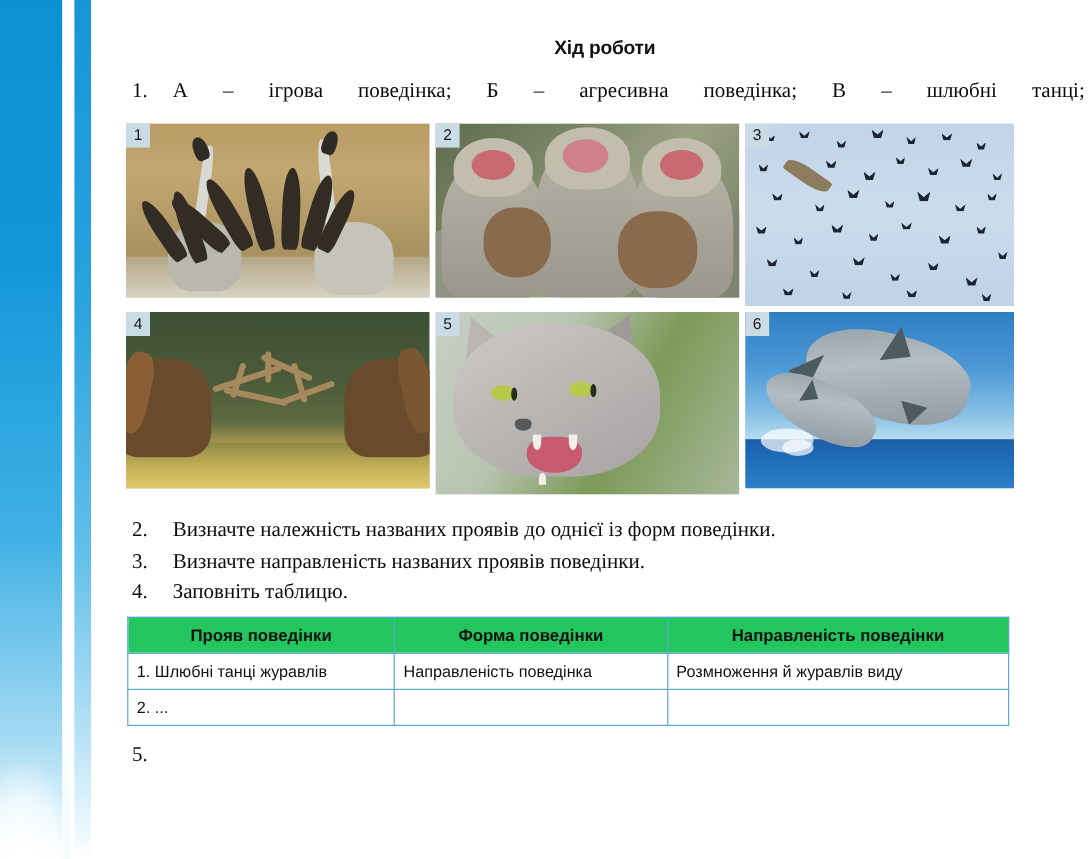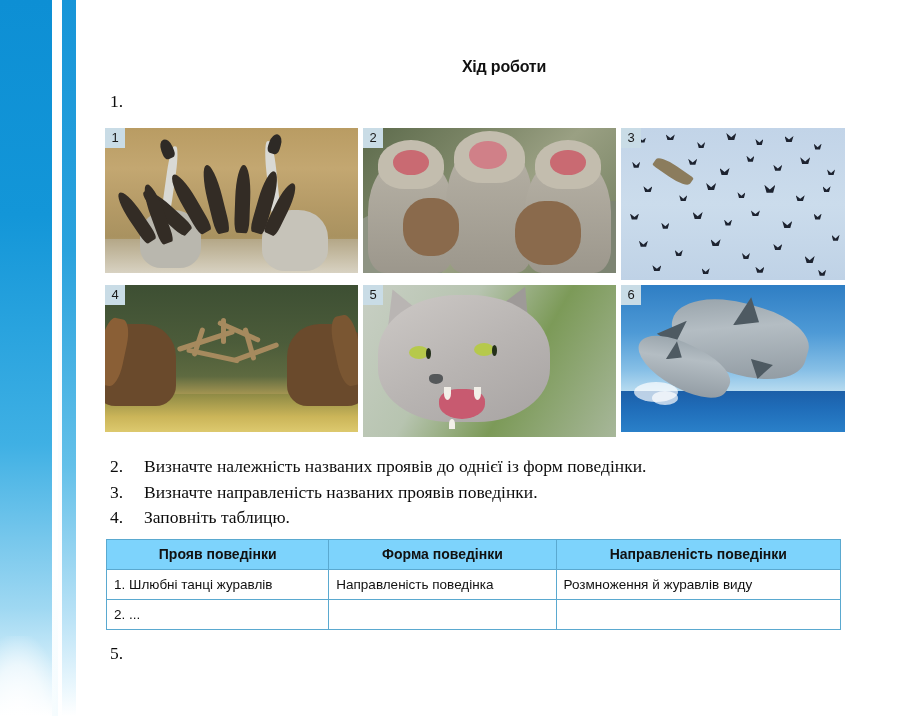--- a/index.html
+++ b/index.html
@@ -46,21 +46,21 @@
   #content{
     position:absolute;left:100px;top:0;width:808px;height:716px;
   }
 
   #doc-title{
     text-align:center;
     font-family:"Liberation Sans", sans-serif;
     font-weight:bold;
     font-size:16px;
     color:#111111;
-    padding-top:58px;
+    padding-top:32px;
     letter-spacing:-0.2px;
   }
 
   .task{
     display:flex;
     margin:0 4px 0 4px;
     font-size:17.5px;
     color:#0c0c0c;
     line-height:1.28;
   }
@@ -167,21 +167,21 @@
   }
   #answer-table th,#answer-table td{
     border:1px solid #5aa9d0;
     height:29px;
     padding:0 7px;
     font-size:13.5px;
     color:#111111;
     white-space:nowrap;
   }
   #answer-table th{
-    background:#7dd3fc;
+    background:#22c55e;
     font-weight:bold;
     text-align:center;
     font-size:14px;
   }
   #answer-table td{background:#ffffff;text-align:left;}
   #answer-table .c1{width:222px;}
   #answer-table .c2{width:227px;}
   #answer-table .c3{width:284px;}
 
   
@@ -199,20 +199,21 @@
   <div class="cloud"></div>
 </div>
 
 <div id="content">
 
   <div id="doc-title">Хід роботи</div>
 
   <div class="task" id="task1">
     <div class="num">1.</div>
     <div class="body">
+      <div class="just">А – ігрова поведінка; Б – агресивна поведінка; В – шлюбні танці;</div>
     </div>
   </div>
 
   <div id="image-grid">
 
     <div class="img-row">
 
       <div class="photo p1" style="width:253px;height:145px;">
         <div class="scene">
           <div class="sky"></div>

